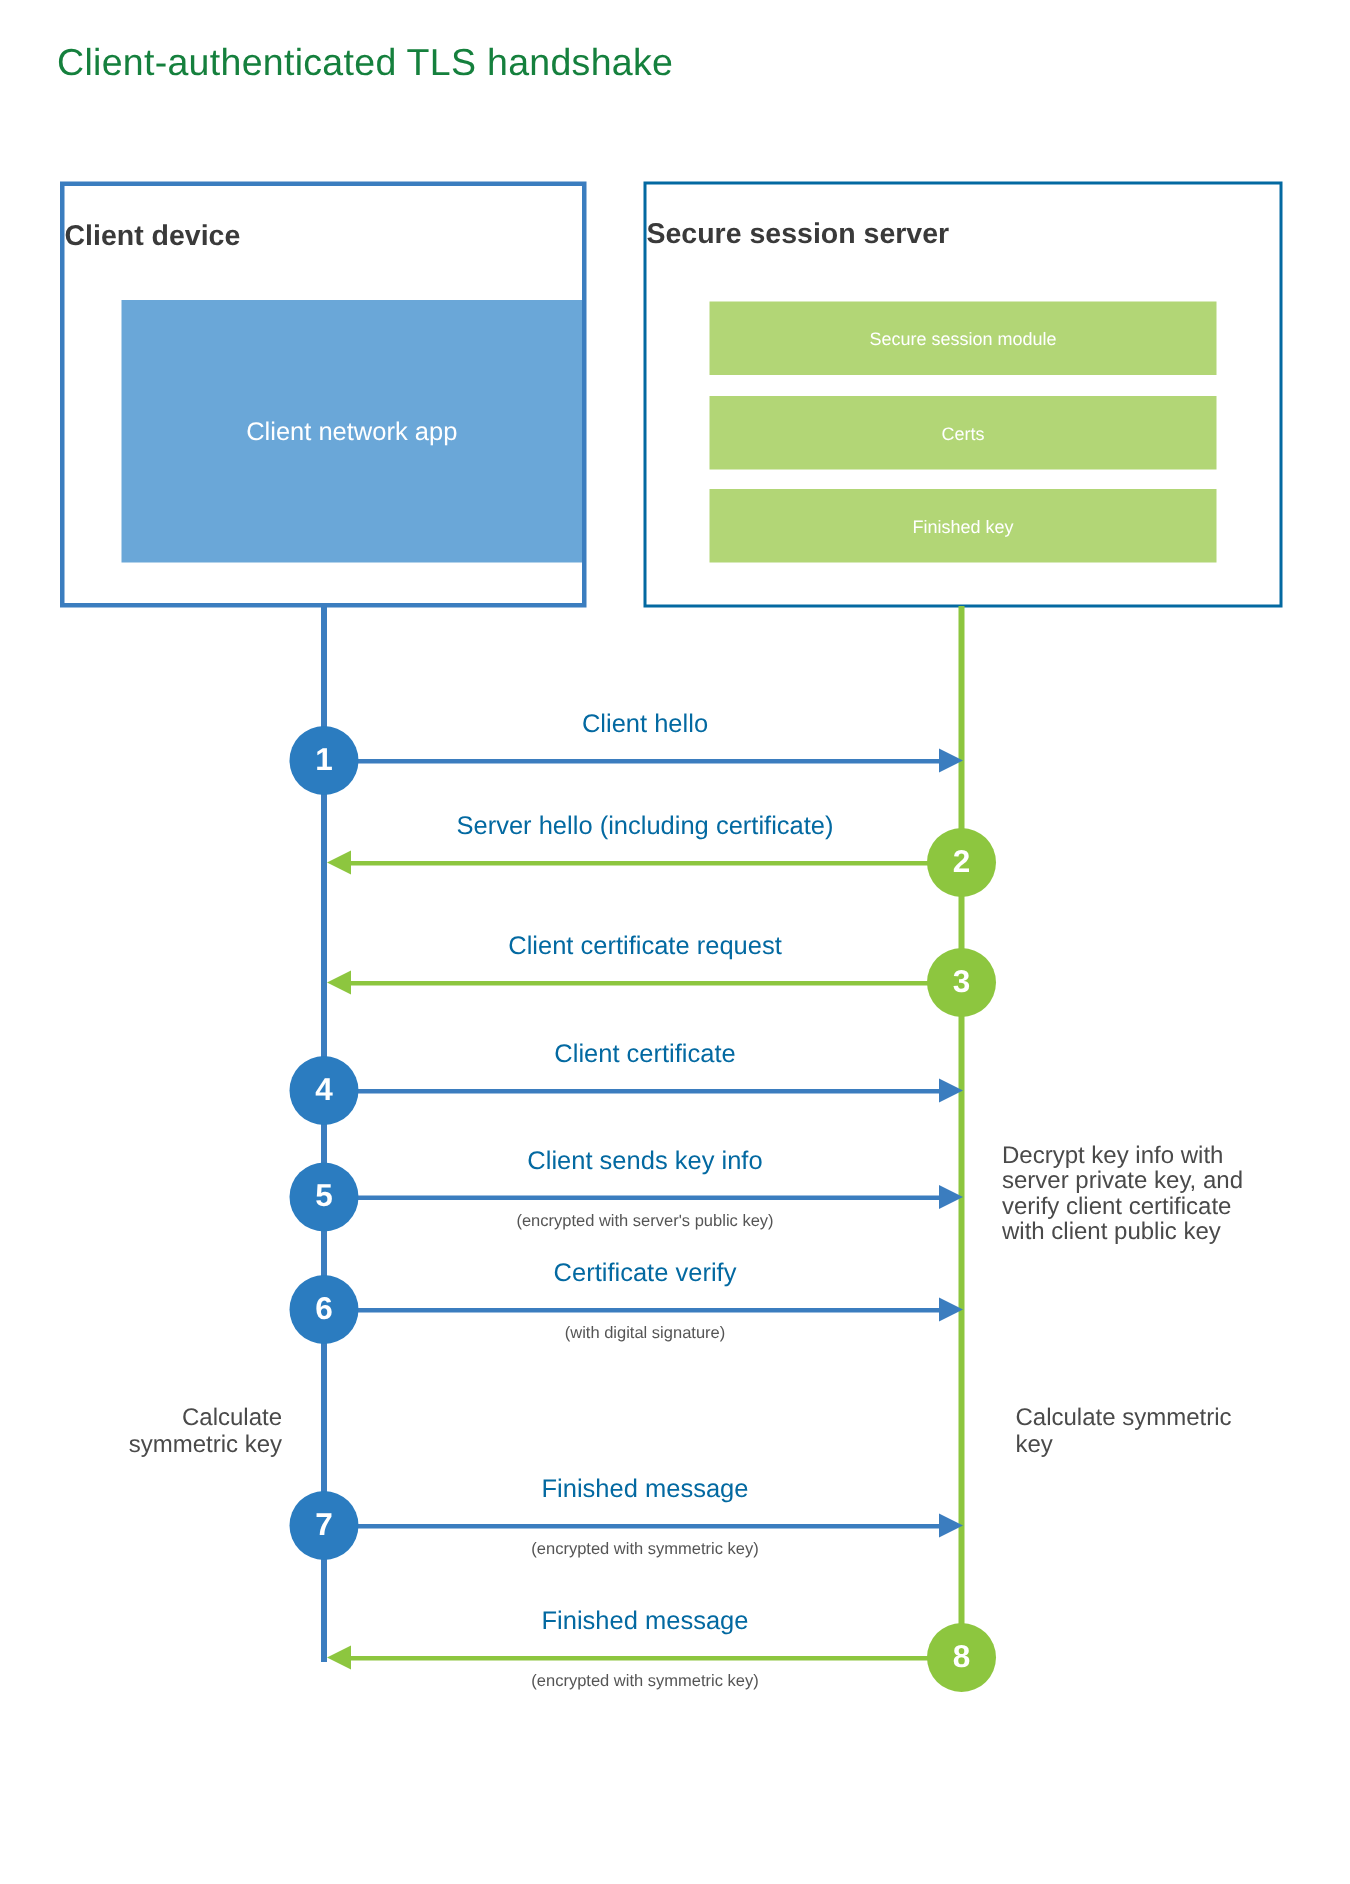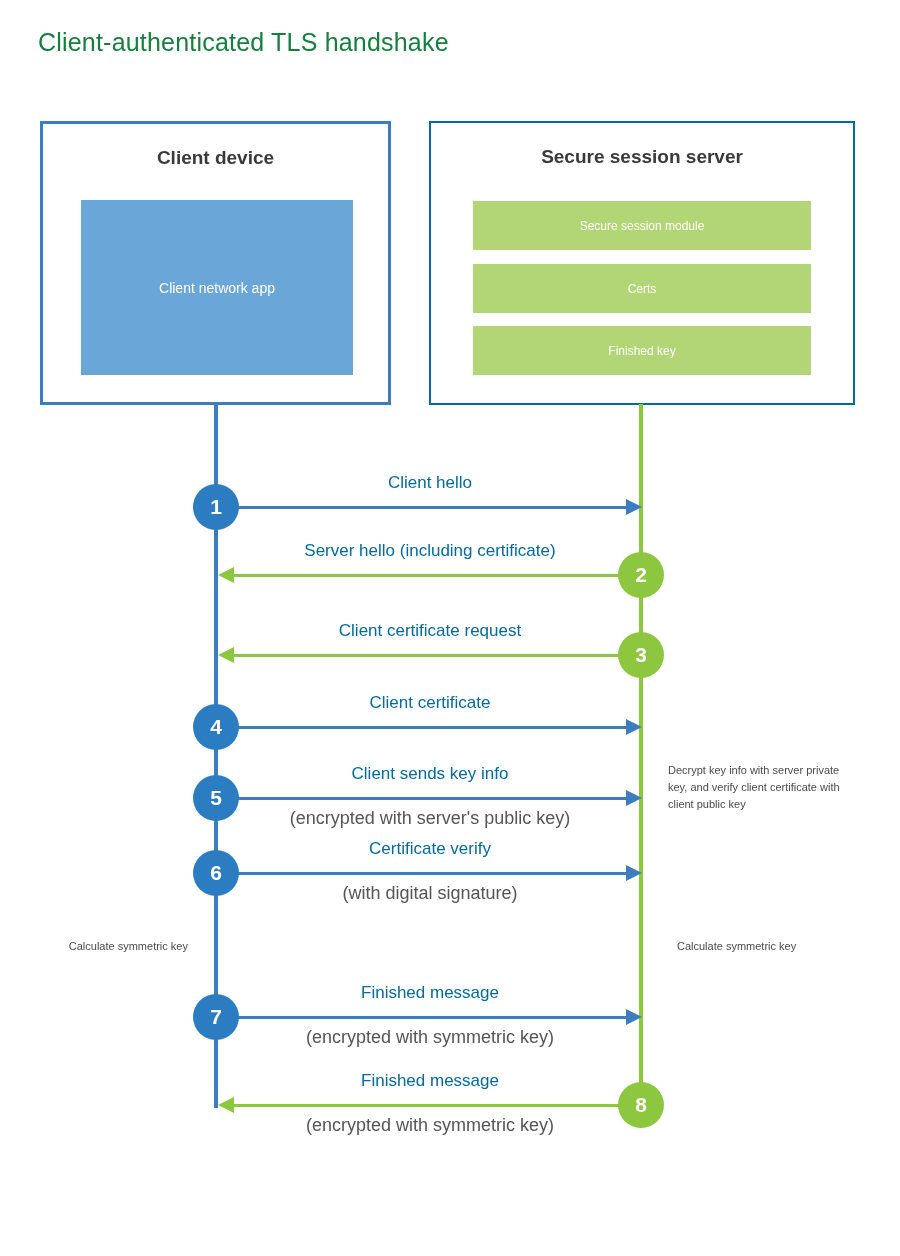--- a/index.html
+++ b/index.html
@@ -52,34 +52,34 @@
     top: 121px;
     width: 426px;
     height: 284px;
     border: 2px solid #0369a1;
   }
   .actor-title {
     position: absolute;
     left: 0;
     right: 0;
     top: 23px;
-    text-align: center;
+    text-align: left;
     font-size: 19px;
     font-weight: bold;
     color: #3a3a3a;
   }
   .client-app {
     position: absolute;
     left: 38px;
     top: 76px;
-    width: 272px;
+    width: 307px;
     height: 175px;
     background: #6aa7d8;
     color: #ffffff;
-    font-size: 14px;
+    font-size: 17px;
     line-height: 26px;
     display: flex;
     align-items: center;
     justify-content: center;
     text-align: center;
   }
   .server-bar {
     position: absolute;
     left: 42px;
     width: 338px;
@@ -183,30 +183,30 @@
     font-size: 17px;
     color: #0369a1;
     top: -34px;
     white-space: nowrap;
   }
   .msg-sublabel {
     position: absolute;
     left: 220px;
     width: 420px;
     text-align: center;
-    font-size: 18px;
+    font-size: 11px;
     color: #555555;
     top: 10px;
     white-space: nowrap;
   }
 
   
   .note {
     position: absolute;
-    font-size: 11px;
+    font-size: 16px;
     line-height: 17px;
     color: #4a4a4a;
   }
   .note.server-decrypt {
     left: 668px;
     top: 762px;
     width: 175px;
     text-align: left;
   }
   .note.calc-left {

